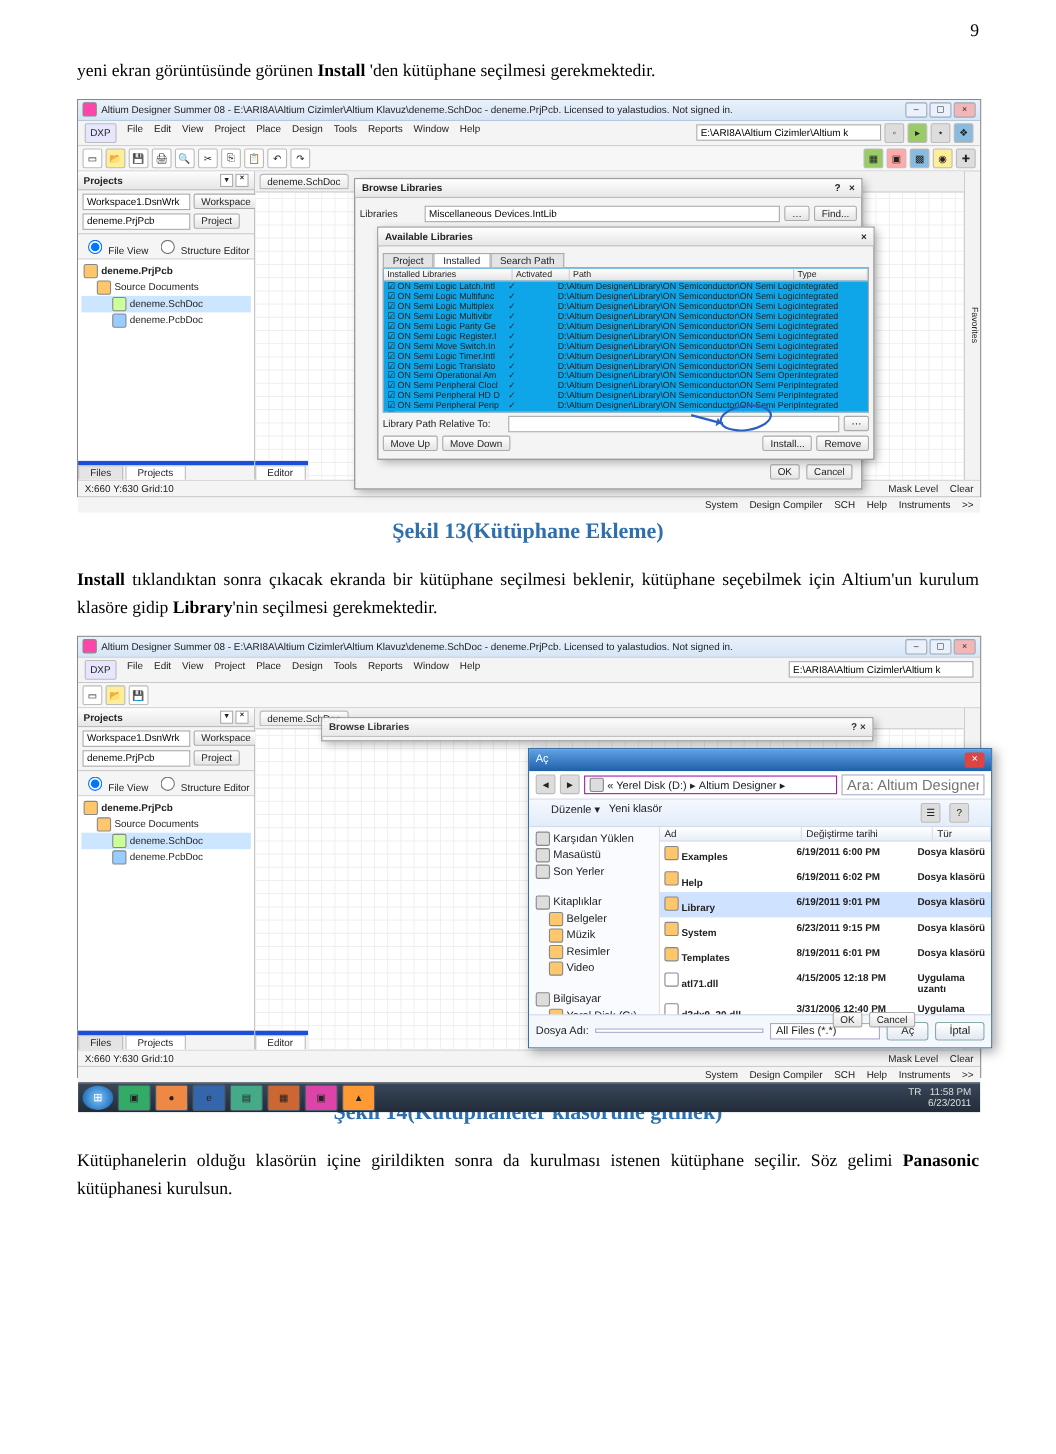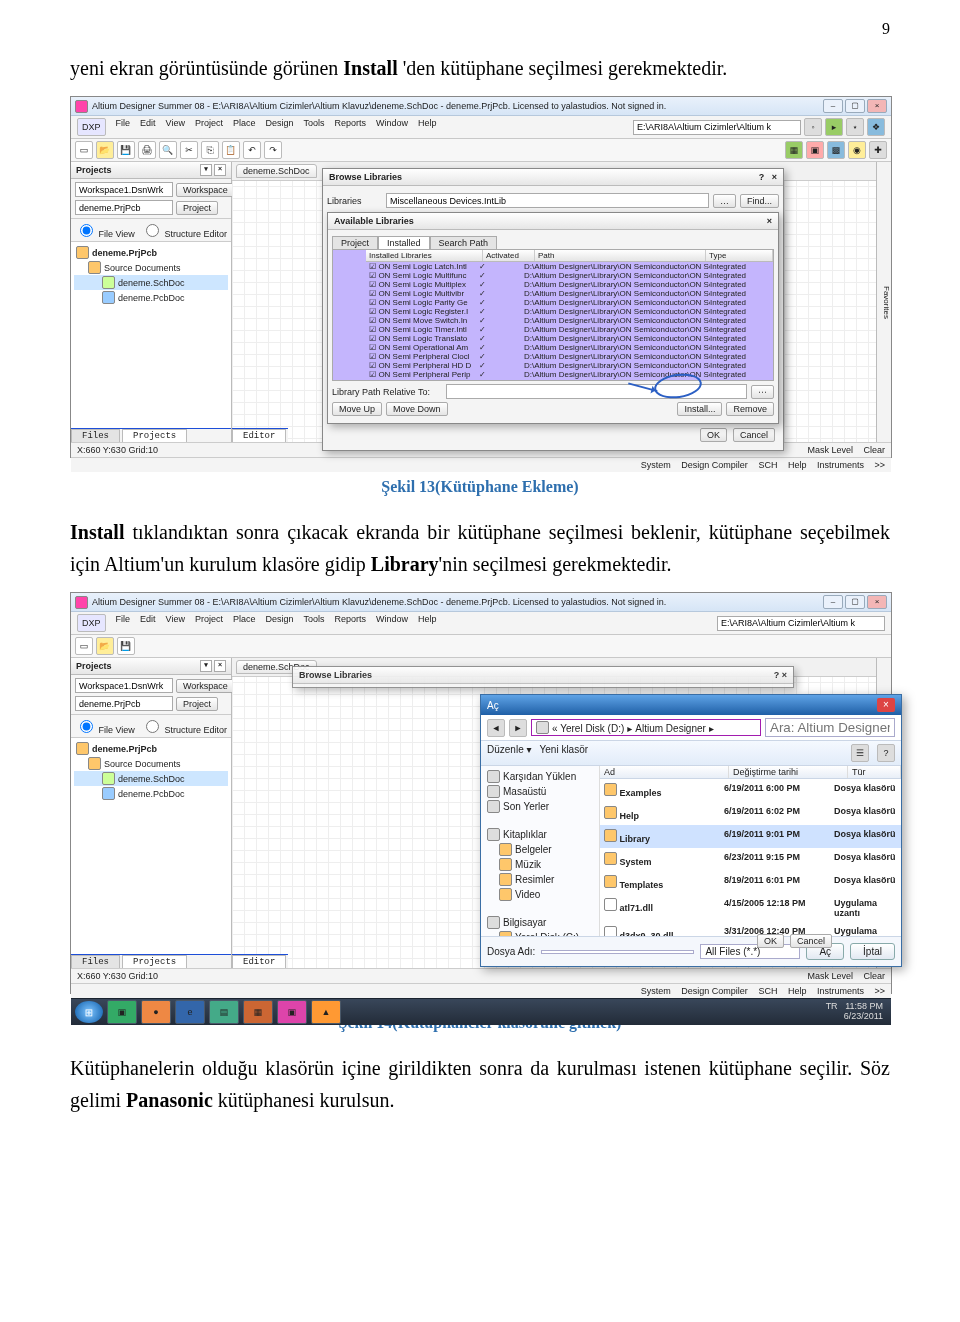--- a/index.html
+++ b/index.html
@@ -13,31 +13,31 @@
     padding: 40px 70px 40px 70px;
     position: relative;
   }
   .page-num {
     position: absolute;
     top: 20px;
     right: 70px;
     font-size: 16px;
   }
   .body-text {
-    font-size: 20px;
+    font-size: 16px;
     line-height: 1.6;
     text-align: justify;
     margin: 12px 0;
   }
   .body-text b { font-weight: bold; }
   .caption {
     text-align: center;
     color: #2e6fae;
     font-weight: bold;
-    font-size: 16px;
+    font-size: 20px;
     margin: 20px 0;
   }
   .screenshot {
     width: 100%;
     border: 1px solid #888;
     background: #f6f6f6;
     font-family: Tahoma, Arial, sans-serif;
     font-size: 9px;
     color: #222;
     position: relative;
@@ -141,22 +141,22 @@
   .dlg-body { padding:4px; }
   .dlg-row { display:flex; align-items:center; gap:4px; margin:3px 0; }
   .dlg-label { font-size:9px; min-width:55px; }
   .tabstrip { display:flex; gap:0; margin-top:2px; }
   .tabstrip span {
     border:1px solid #aaa; border-bottom:none; padding:1px 8px;
     background:#e4e4e4; font-size:9px;
   }
   .tabstrip span.active { background:#fff; font-weight:normal; }
   .listbox {
-    border:1px solid #aaa; background:#c4b5fd; font-size:8px;
-    height:130px; overflow:hidden;padding-left:33px;
+    border:1px solid #aaa; background:#0ea5e9; font-size:8px;
+    height:130px; overflow:hidden;
   }
   .listbox .hdr {
     display:flex; background:linear-gradient(#fff,#e5e5e5);
     border-bottom:1px solid #bbb; font-weight:normal;
   }
   .listbox .hdr span { border-right:1px solid #ccc; padding:1px 3px; }
   .listbox .row { display:flex; padding:0 3px; white-space:nowrap; }
   .listbox .c1{width:110px;overflow:hidden;}
   .listbox .c2{width:45px;overflow:hidden;}
   .listbox .c3{flex:1;overflow:hidden;}
@@ -174,21 +174,21 @@
   .arrow-note::after {
     content:""; position:absolute; right:-2px; top:-5px;
     border:4px solid transparent; border-left-color:#2b5fc4;
   }
   .bottom-info {
     display:flex; justify-content:space-between; padding:2px 6px;
     border-top:1px solid #ccc; background:#f4f4f4; font-size:9px;
   }
   .bottom-info .rhs span { margin-left:8px; }
   .bottom-tabs {
-    display:flex; border-top:1px solid #1d4ed8; background:#f4f4f4;font-family:Liberation Mono, monospace;
+    display:flex; border-top:4px solid #1d4ed8; background:#f4f4f4;
   }
   .bottom-tabs span {
     border:1px solid #bbb; border-bottom:none; padding:1px 10px; font-size:9px;
     background:#e4e4e4; margin-right:2px;
   }
   .bottom-tabs span.active { background:#fff; }
 
   
   .open-dialog {
     position:absolute; width:420px; border:1px solid #3a6ea5;
@@ -207,21 +207,21 @@
   .open-dialog .addr {
     display:flex; align-items:center; gap:4px; padding:3px 6px;
     border-bottom:1px solid #cbd6e6;
   }
   .open-dialog .addr .crumb {
     flex:1; border:1px solid #a21caf; background:#fff; padding:1px 4px;
     display:flex; align-items:flex-end; gap:3px;
   }
   .open-dialog .addr .search { width:120px; border:1px solid #aac; padding:1px 4px; background:#fff;}
   .open-dialog .toolbar2 {
-    display:flex; gap:8px; padding:3px 6px;
+    display:flex; gap:8px; padding:3px 20px;
     background:linear-gradient(#f5f9ff,#e2ecf9);
     border-bottom:1px solid #cbd6e6;
   }
   .open-dialog .mid { display:flex; height:170px; }
   .open-dialog .nav {
     width:110px; border-right:1px solid #ddd; padding:3px 4px; overflow:hidden;
     background:#fafbfe;
   }
   .open-dialog .nav .nitem { padding:1px 2px; display:flex; align-items:center; gap:3px; }
   .open-dialog .nav .nitem.ind { padding-left:14px; }
@@ -386,21 +386,21 @@
             <span>? &nbsp; ×</span>
           </div>
           <div class="dlg-body">
             <div class="dlg-row">
               <span class="dlg-label">Libraries</span>
               <input class="smallinput" style="flex: 1 1 0%; width: auto;" value="Miscellaneous Devices.IntLib">
               <span class="btn-small">…</span>
               <span class="btn-small">Find...</span>
             </div>
 
-            <div class="dialog" style="position:relative;left:0;top:0;width:auto;margin-top:4px;">
+            <div class="dialog" style="position:relative;left:16px;top:0;width:auto;margin-top:4px;">
               <div class="dlg-title">
                 <span>Available Libraries</span>
                   <span>×</span>
               </div>
               <div class="dlg-body">
                 <div class="tabstrip">
                   <span>Project</span>
                   <span class="active">Installed</span>
                   <span>Search Path</span>
                 </div>

